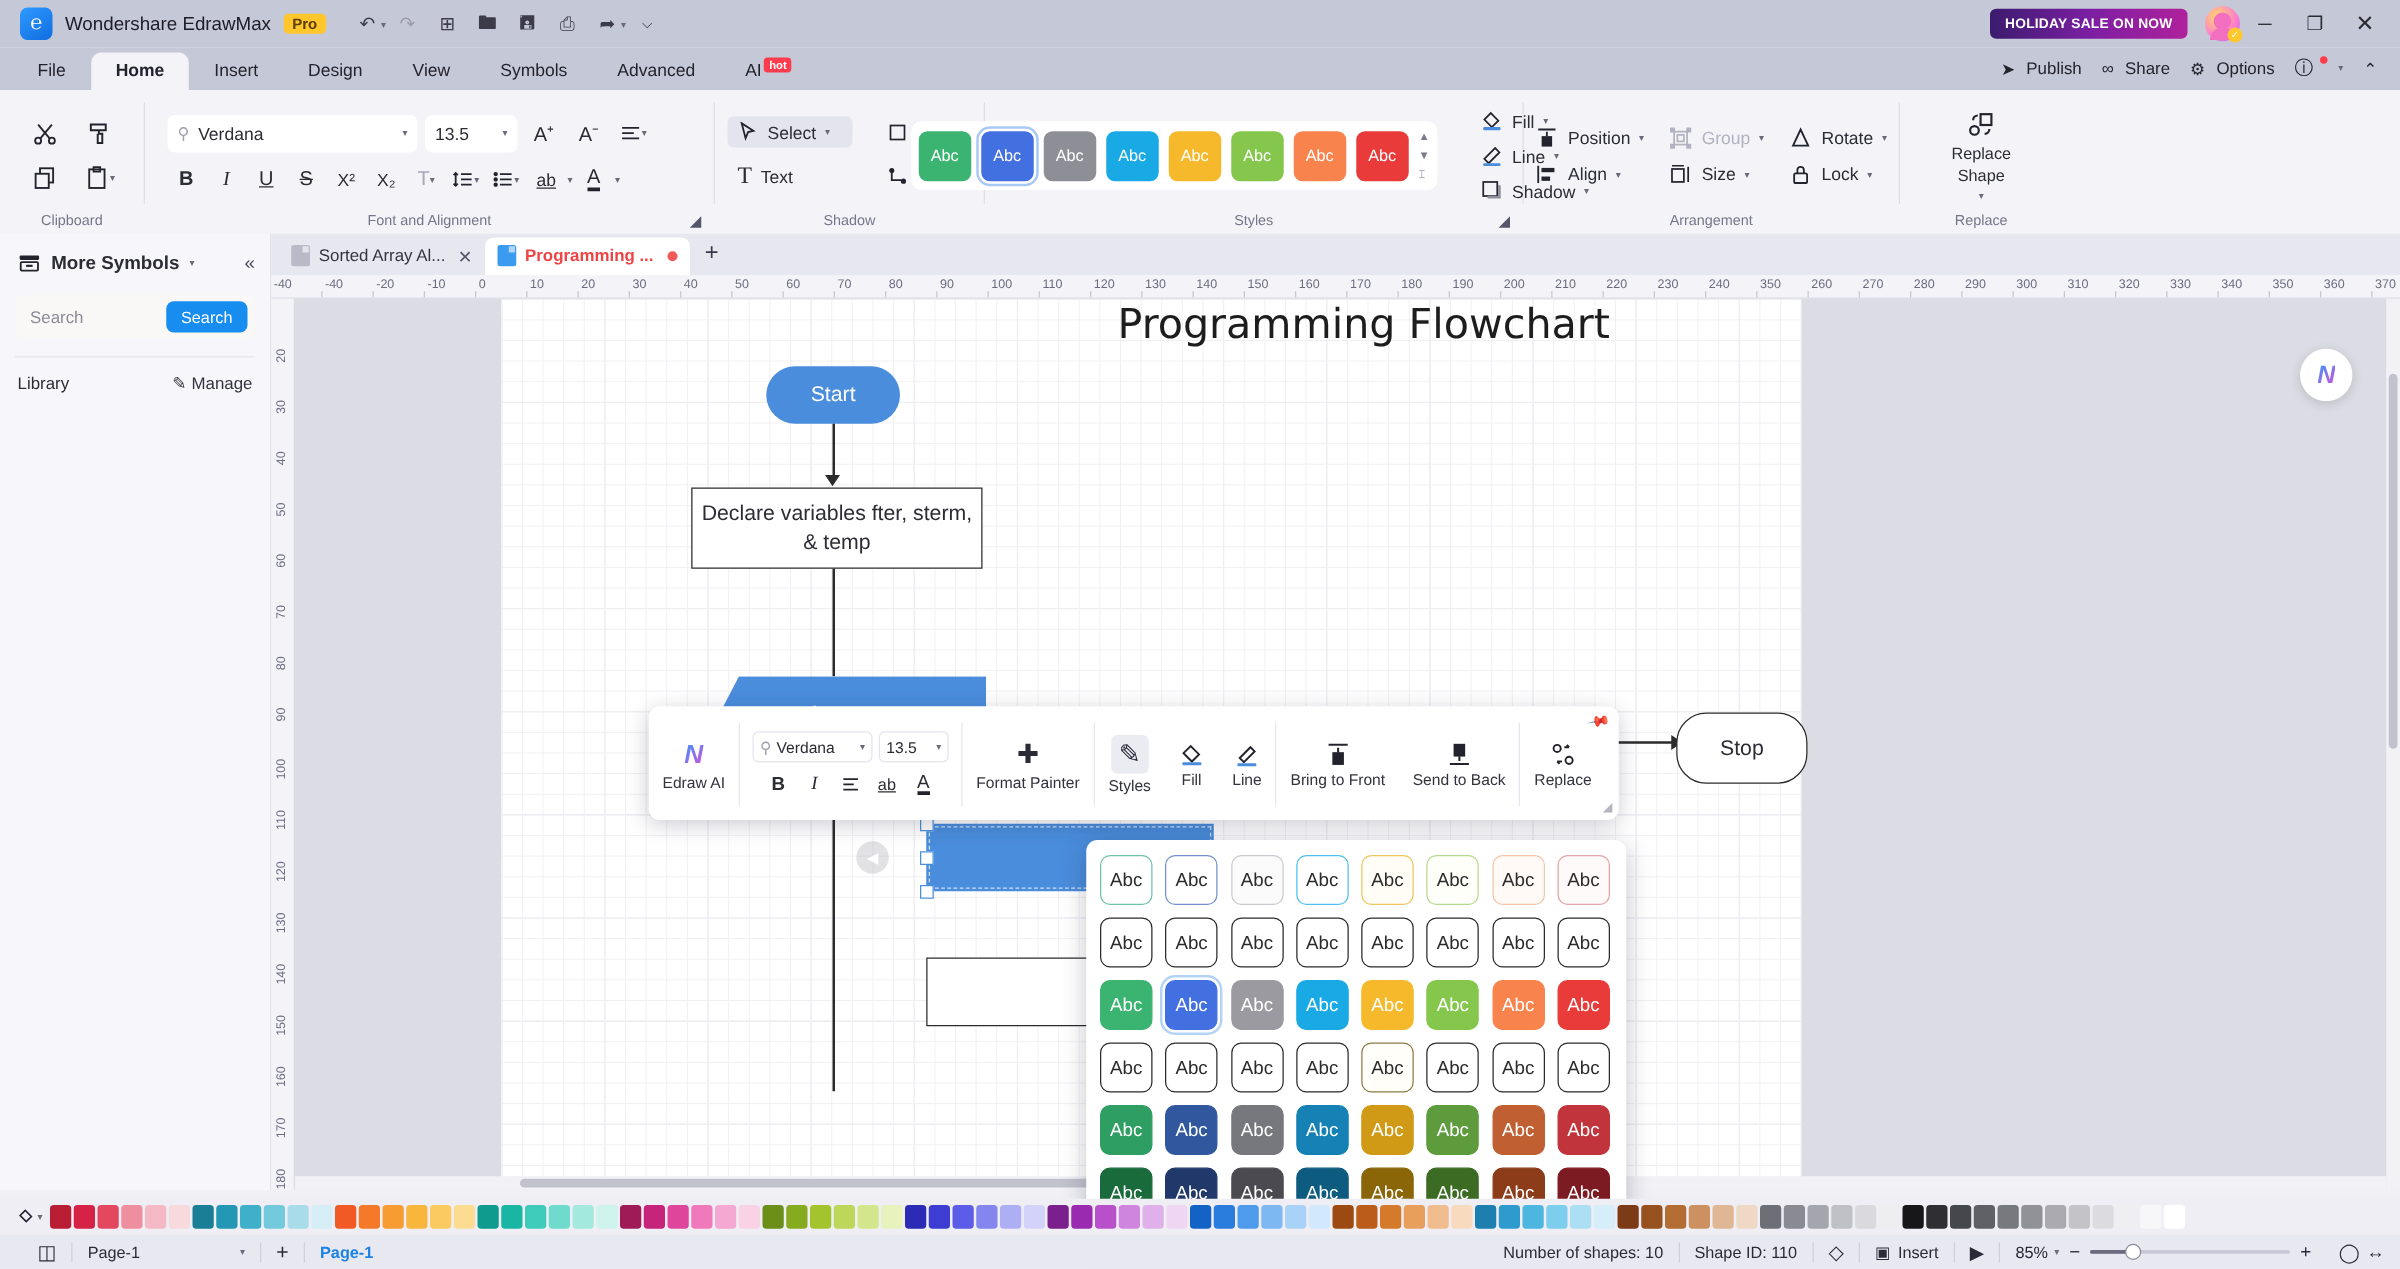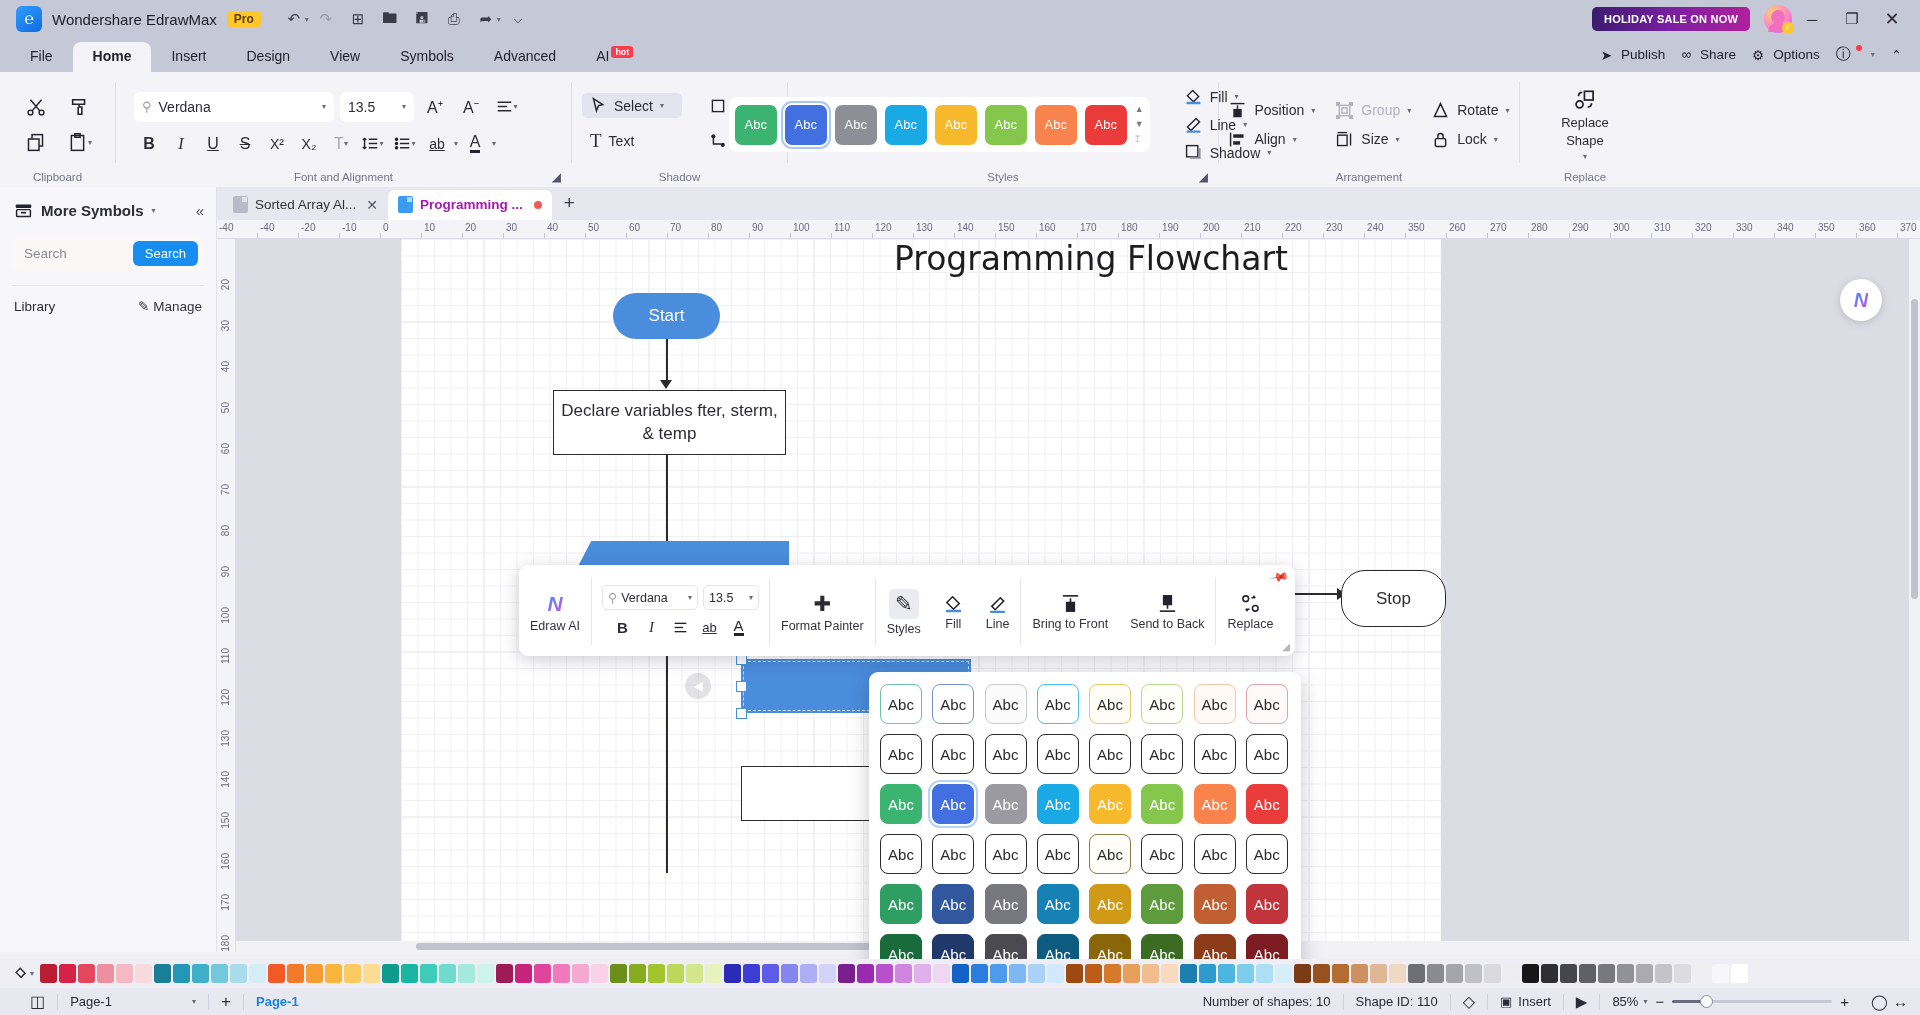--- a/index.html
+++ b/index.html
@@ -143,21 +143,21 @@
   .lp-row .mng{ margin-left:auto; color:#33333f; display:flex;align-items:center;gap:4px; }
 
   
   .doctabs{
     position:absolute; left:217px; top:187px; width:1703px; height:33px;
     background:#e7e7ef; display:flex; align-items:flex-end; padding-left:6px;
   }
   .dtab{ display:flex;align-items:center;gap:7px;padding:6px 10px 7px;font-size:13.5px;
     border-radius:7px 7px 0 0; max-width:180px;}
   .dtab.inactive{ color:#33333f; }
-  .dtab.active{ background:#fff; color:#a21caf; font-weight:bold;}
+  .dtab.active{ background:#fff; color:#ef4444; font-weight:bold;}
   .dticon{ width:15px;height:17px;border-radius:2px;background:#b9b9c8;position:relative;}
   .dtab.active .dticon{ background:#3a9bf0; }
   .dticon:after{content:"";position:absolute;right:1px;top:1px;width:5px;height:5px;
     background:#fff;opacity:.6;}
   .dtclose{ font-size:14px; color:#55556a; margin-left:3px;}
   .dot{ width:8px;height:8px;border-radius:50%;background:#f25a5a; margin-left:4px;}
   .addtab{ font-size:19px;color:#3a3a4a;padding:2px 12px 6px;}
 
   
   .rulerH{ position:absolute; left:217px; top:220px; width:1703px; height:19px;

